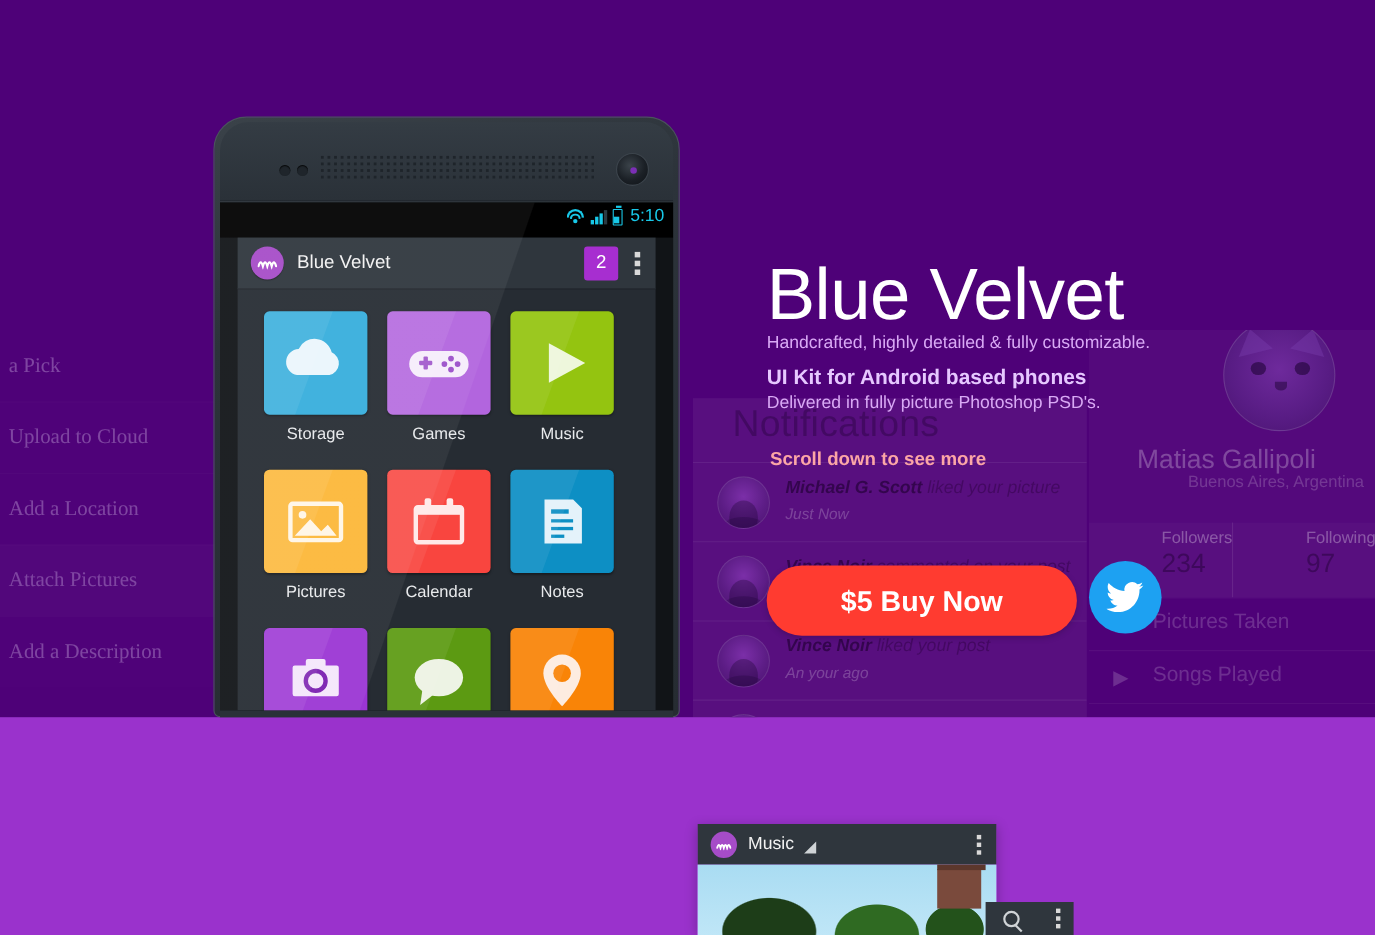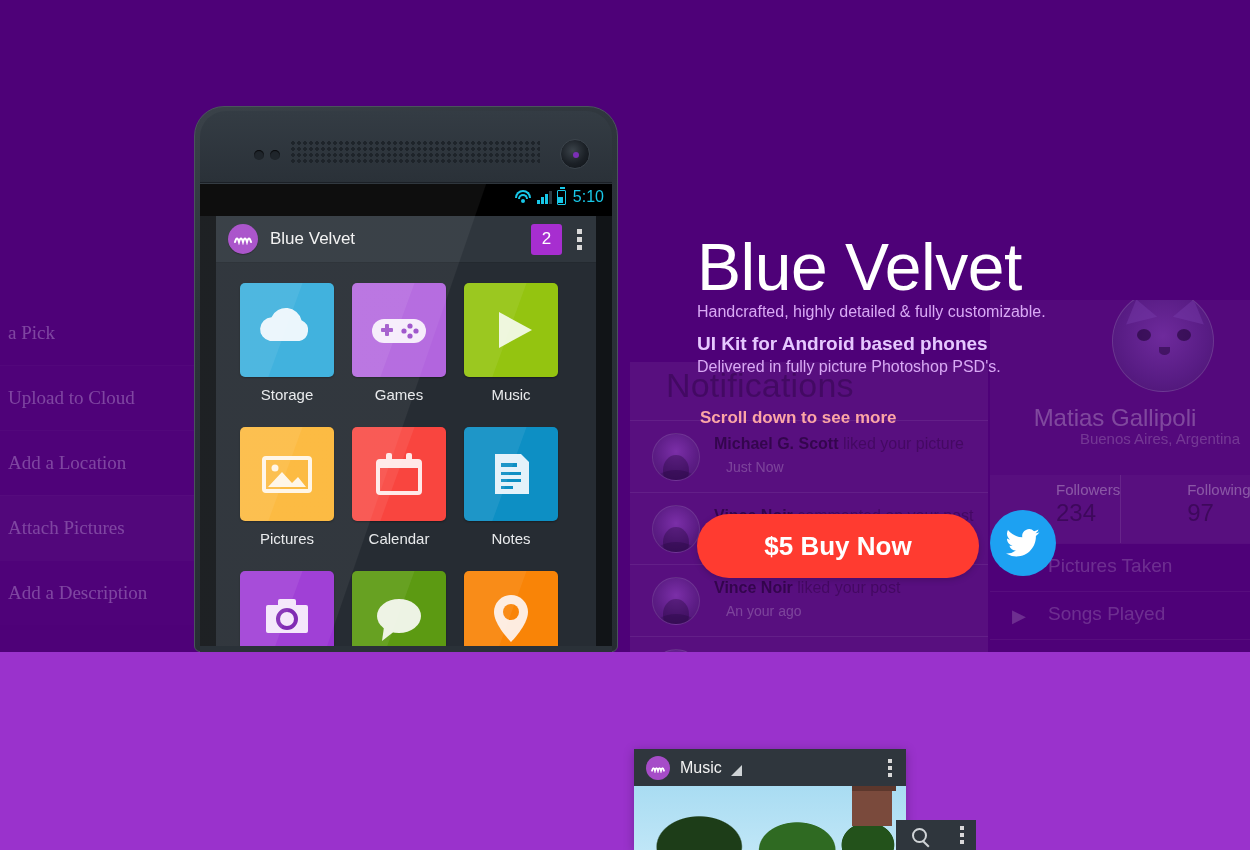--- a/index.html
+++ b/index.html
@@ -38,39 +38,40 @@
     position:absolute; left:36px; top:4px;
     font-size:34px; color:rgba(30,0,50,.35); letter-spacing:.2px;
   }
   #notif-scroll {
     position:absolute; left:70px; top:46px;
     font-size:17px; color:#fca5a5;font-weight:bold;
   }
   .notif-row {
     position:absolute; left:0; width:358px; height:72px;
     border-top:1px solid rgba(255,255,255,.07);
+    font-style:italic;
   }
   .notif-av {
     position:absolute; left:22px; top:12px; width:48px; height:48px; border-radius:50%;
     background:radial-gradient(circle at 50% 38%, #7b2fa8 0%, #5d1d86 55%, #4b1270 100%);
     border:1px solid rgba(255,255,255,.10); overflow:hidden;
   }
   .notif-av::before{
     content:""; position:absolute; left:50%; top:46%; width:26px; height:30px;
     transform:translateX(-50%); border-radius:50% 50% 45% 45%;
     background:rgba(20,0,40,.30);
   }
   .notif-av::after{
     content:""; position:absolute; left:50%; top:78%; width:44px; height:26px;
     transform:translateX(-50%); border-radius:50% 50% 0 0;
     background:rgba(20,0,40,.22);
   }
   .notif-main { position:absolute; left:84px; top:14px; font-size:16px; color:rgba(40,0,60,.42); }
   .notif-main b { color:rgba(30,0,48,.62); font-weight:bold; }
-  .notif-time { position:absolute; left:84px; top:38px; font-size:14px; color:rgba(255,255,255,.22);margin-left:12px; }
+  .notif-time { position:absolute; left:84px; top:38px; font-size:14px; color:rgba(255,255,255,.22); }
 
   
   #profile-card { position:absolute; left:990px; top:300px; width:260px; height:352px; overflow:hidden; }
   #profile-hero { position:absolute; left:0; top:0; width:260px; height:175px; background:rgba(255,255,255,.035); }
   #profile-avatar {
     position:absolute; left:122px; top:-10px; width:102px; height:102px; border-radius:50%;
     border:1px solid rgba(255,255,255,.13);
     background:radial-gradient(circle at 50% 45%, #6e2a9c 0%, #581c84 60%, #4a1370 100%);
     overflow:hidden;
   }

